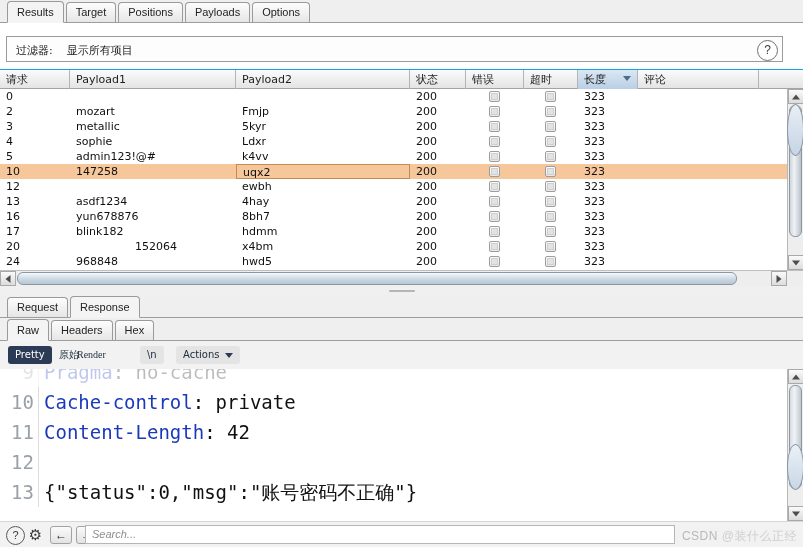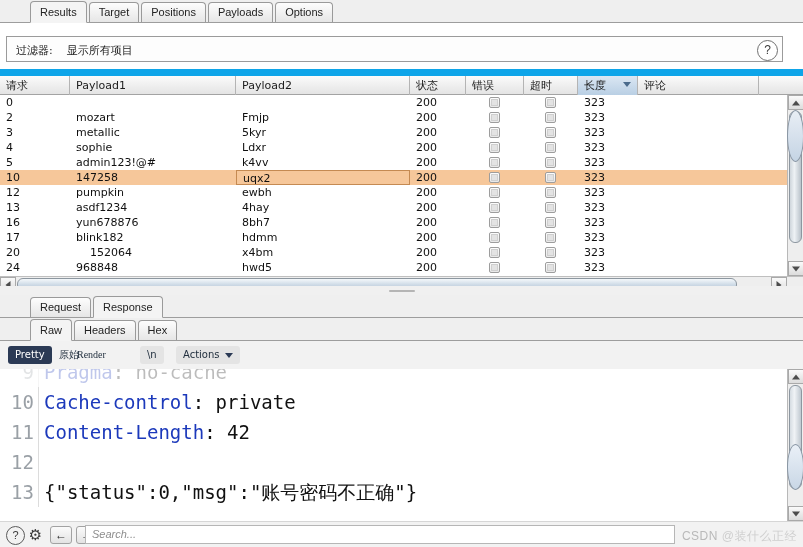--- a/index.html
+++ b/index.html
@@ -13,21 +13,21 @@
     position:relative;
   }
   
   .tabstrip{
     position:relative;
     height:22px;
     background:#f1f1f1;
     border-bottom:1px solid #a5a5a5;
     display:flex;
     align-items:flex-end;
-    padding-left:30px;
+    padding-left:7px;
     box-sizing:border-box;
   }
   .tab{
     height:19px;
     line-height:19px;
     padding:0 9px;
     margin-right:2px;
     background:linear-gradient(#fdfdfd,#e6e6e6);
     border:1px solid #9a9a9a;
     border-bottom:none;
@@ -64,21 +64,21 @@
   #filter-help{
     position:absolute;right:4px;top:3px;width:19px;height:19px;
     border:1px solid #6f6f6f;border-radius:50%;
     color:#3a3a3a;font-size:12px;text-align:center;line-height:18px;
     background:#fff;cursor:default;
   }
   
   #results-panel{
     position:absolute;left:0;top:69px;width:803px;height:216px;
     background:#14b8a6;
-    border-top:7px solid #0ea5e9;
+    border-top:1px solid #0ea5e9;
     overflow:hidden;
   }
   #table-head{
     position:absolute;left:0;top:0;width:803px;height:19px;
     background:linear-gradient(#fbfbfb,#e4e4e4);
     border-bottom:1px solid #a3a3a3;
     box-sizing:border-box;
   }
   .th{
     position:absolute;top:0;height:19px;line-height:19px;
@@ -387,21 +387,20 @@
           <i></i>
         </div>
         <div class="cb" style="left: 545px;">
           <i></i>
         </div>
         <div class="cell" style="left: 578px; width: 60px;">323</div>
         <div class="cell" style="left: 638px; width: 149px;"></div>
       </div>
       <div class="row">
         <div class="cell" style="left: 0px; width: 70px;">12</div>
-        <div class="cell" style="left: 70px; width: 166px;">pumpkin</div>
         <div class="cell" style="left: 236px; width: 174px;">ewbh</div>
         <div class="cell" style="left: 410px; width: 56px;">200</div>
         <div class="cb" style="left: 489px;">
           <i></i>
         </div>
         <div class="cb" style="left: 545px;">
           <i></i>
         </div>
         <div class="cell" style="left: 578px; width: 60px;">323</div>
         <div class="cell" style="left: 638px; width: 149px;"></div>
@@ -443,21 +442,21 @@
           <i></i>
         </div>
         <div class="cb" style="left: 545px;">
           <i></i>
         </div>
         <div class="cell" style="left: 578px; width: 60px;">323</div>
         <div class="cell" style="left: 638px; width: 149px;"></div>
       </div>
       <div class="row">
         <div class="cell" style="left: 0px; width: 70px;">20</div>
-        <div class="cell" style="left: 84px; width: 166px;">152064</div>
+        <div class="cell" style="left: 70px; width: 166px; text-align: center;">152064</div>
         <div class="cell" style="left: 236px; width: 174px;">x4bm</div>
         <div class="cell" style="left: 410px; width: 56px;">200</div>
         <div class="cb" style="left: 489px;">
           <i></i>
         </div>
         <div class="cb" style="left: 545px;">
           <i></i>
         </div>
         <div class="cell" style="left: 578px; width: 60px;">323</div>
         <div class="cell" style="left: 638px; width: 149px;"></div>

